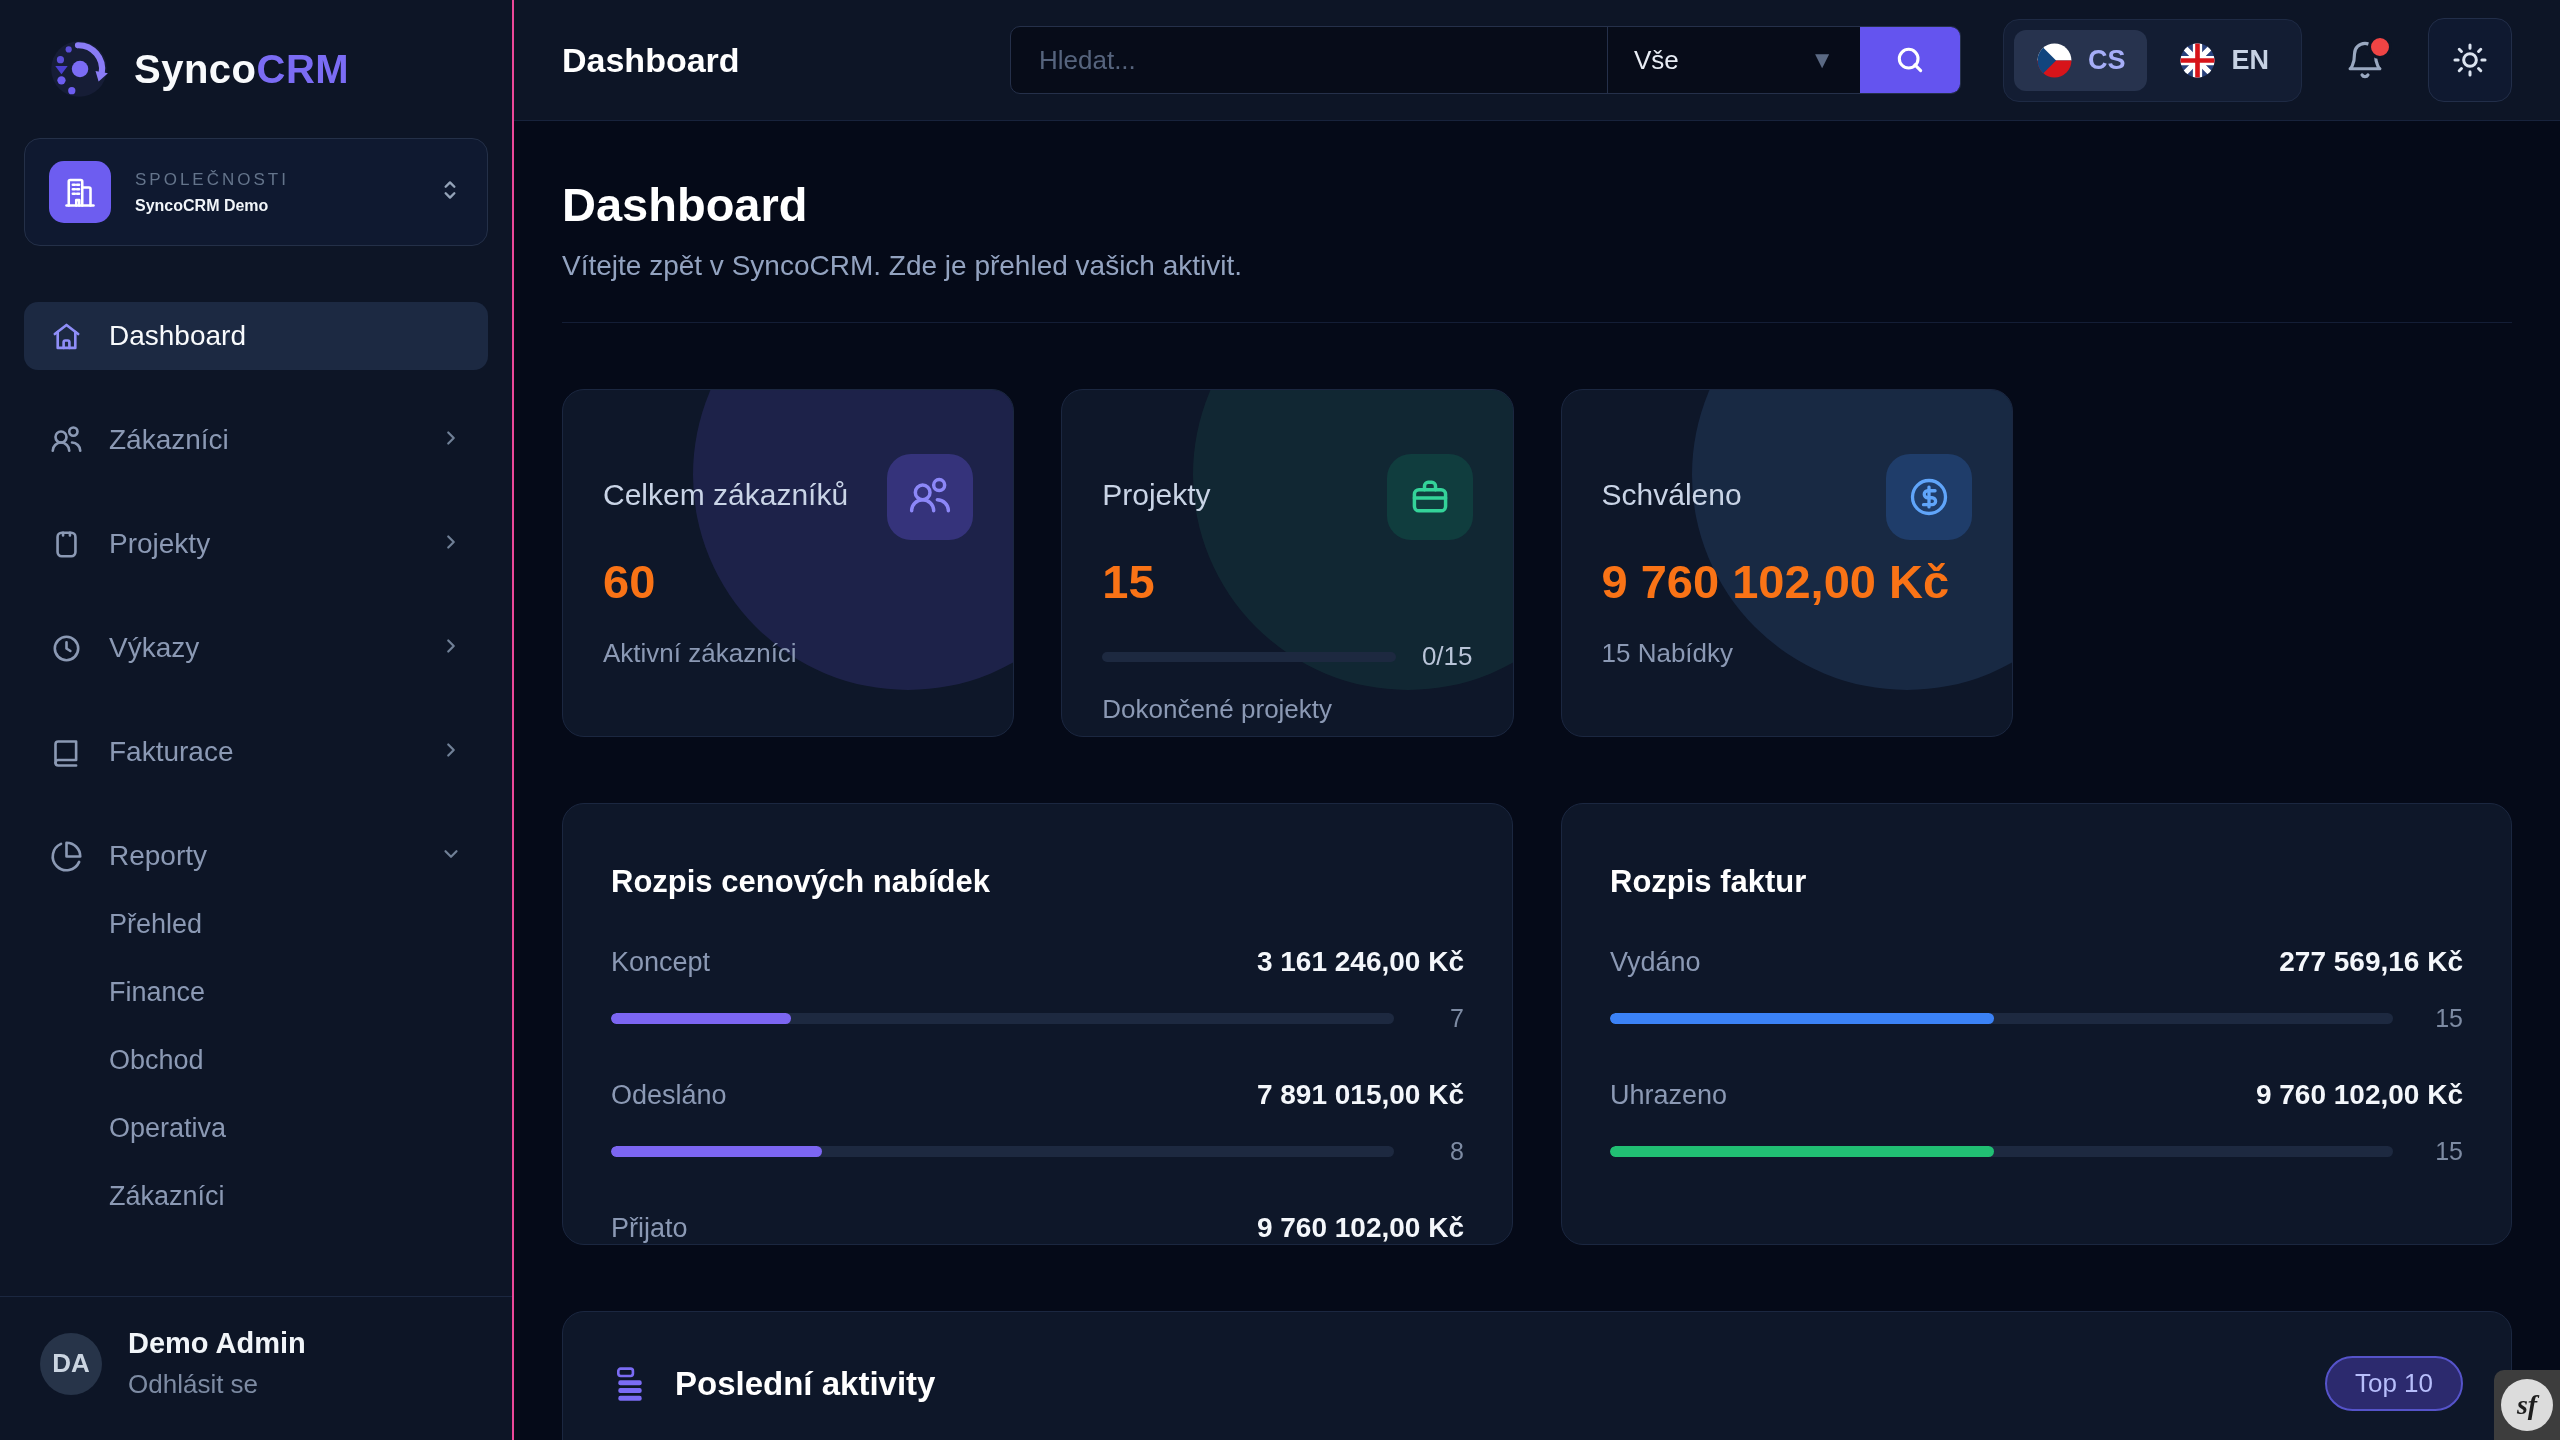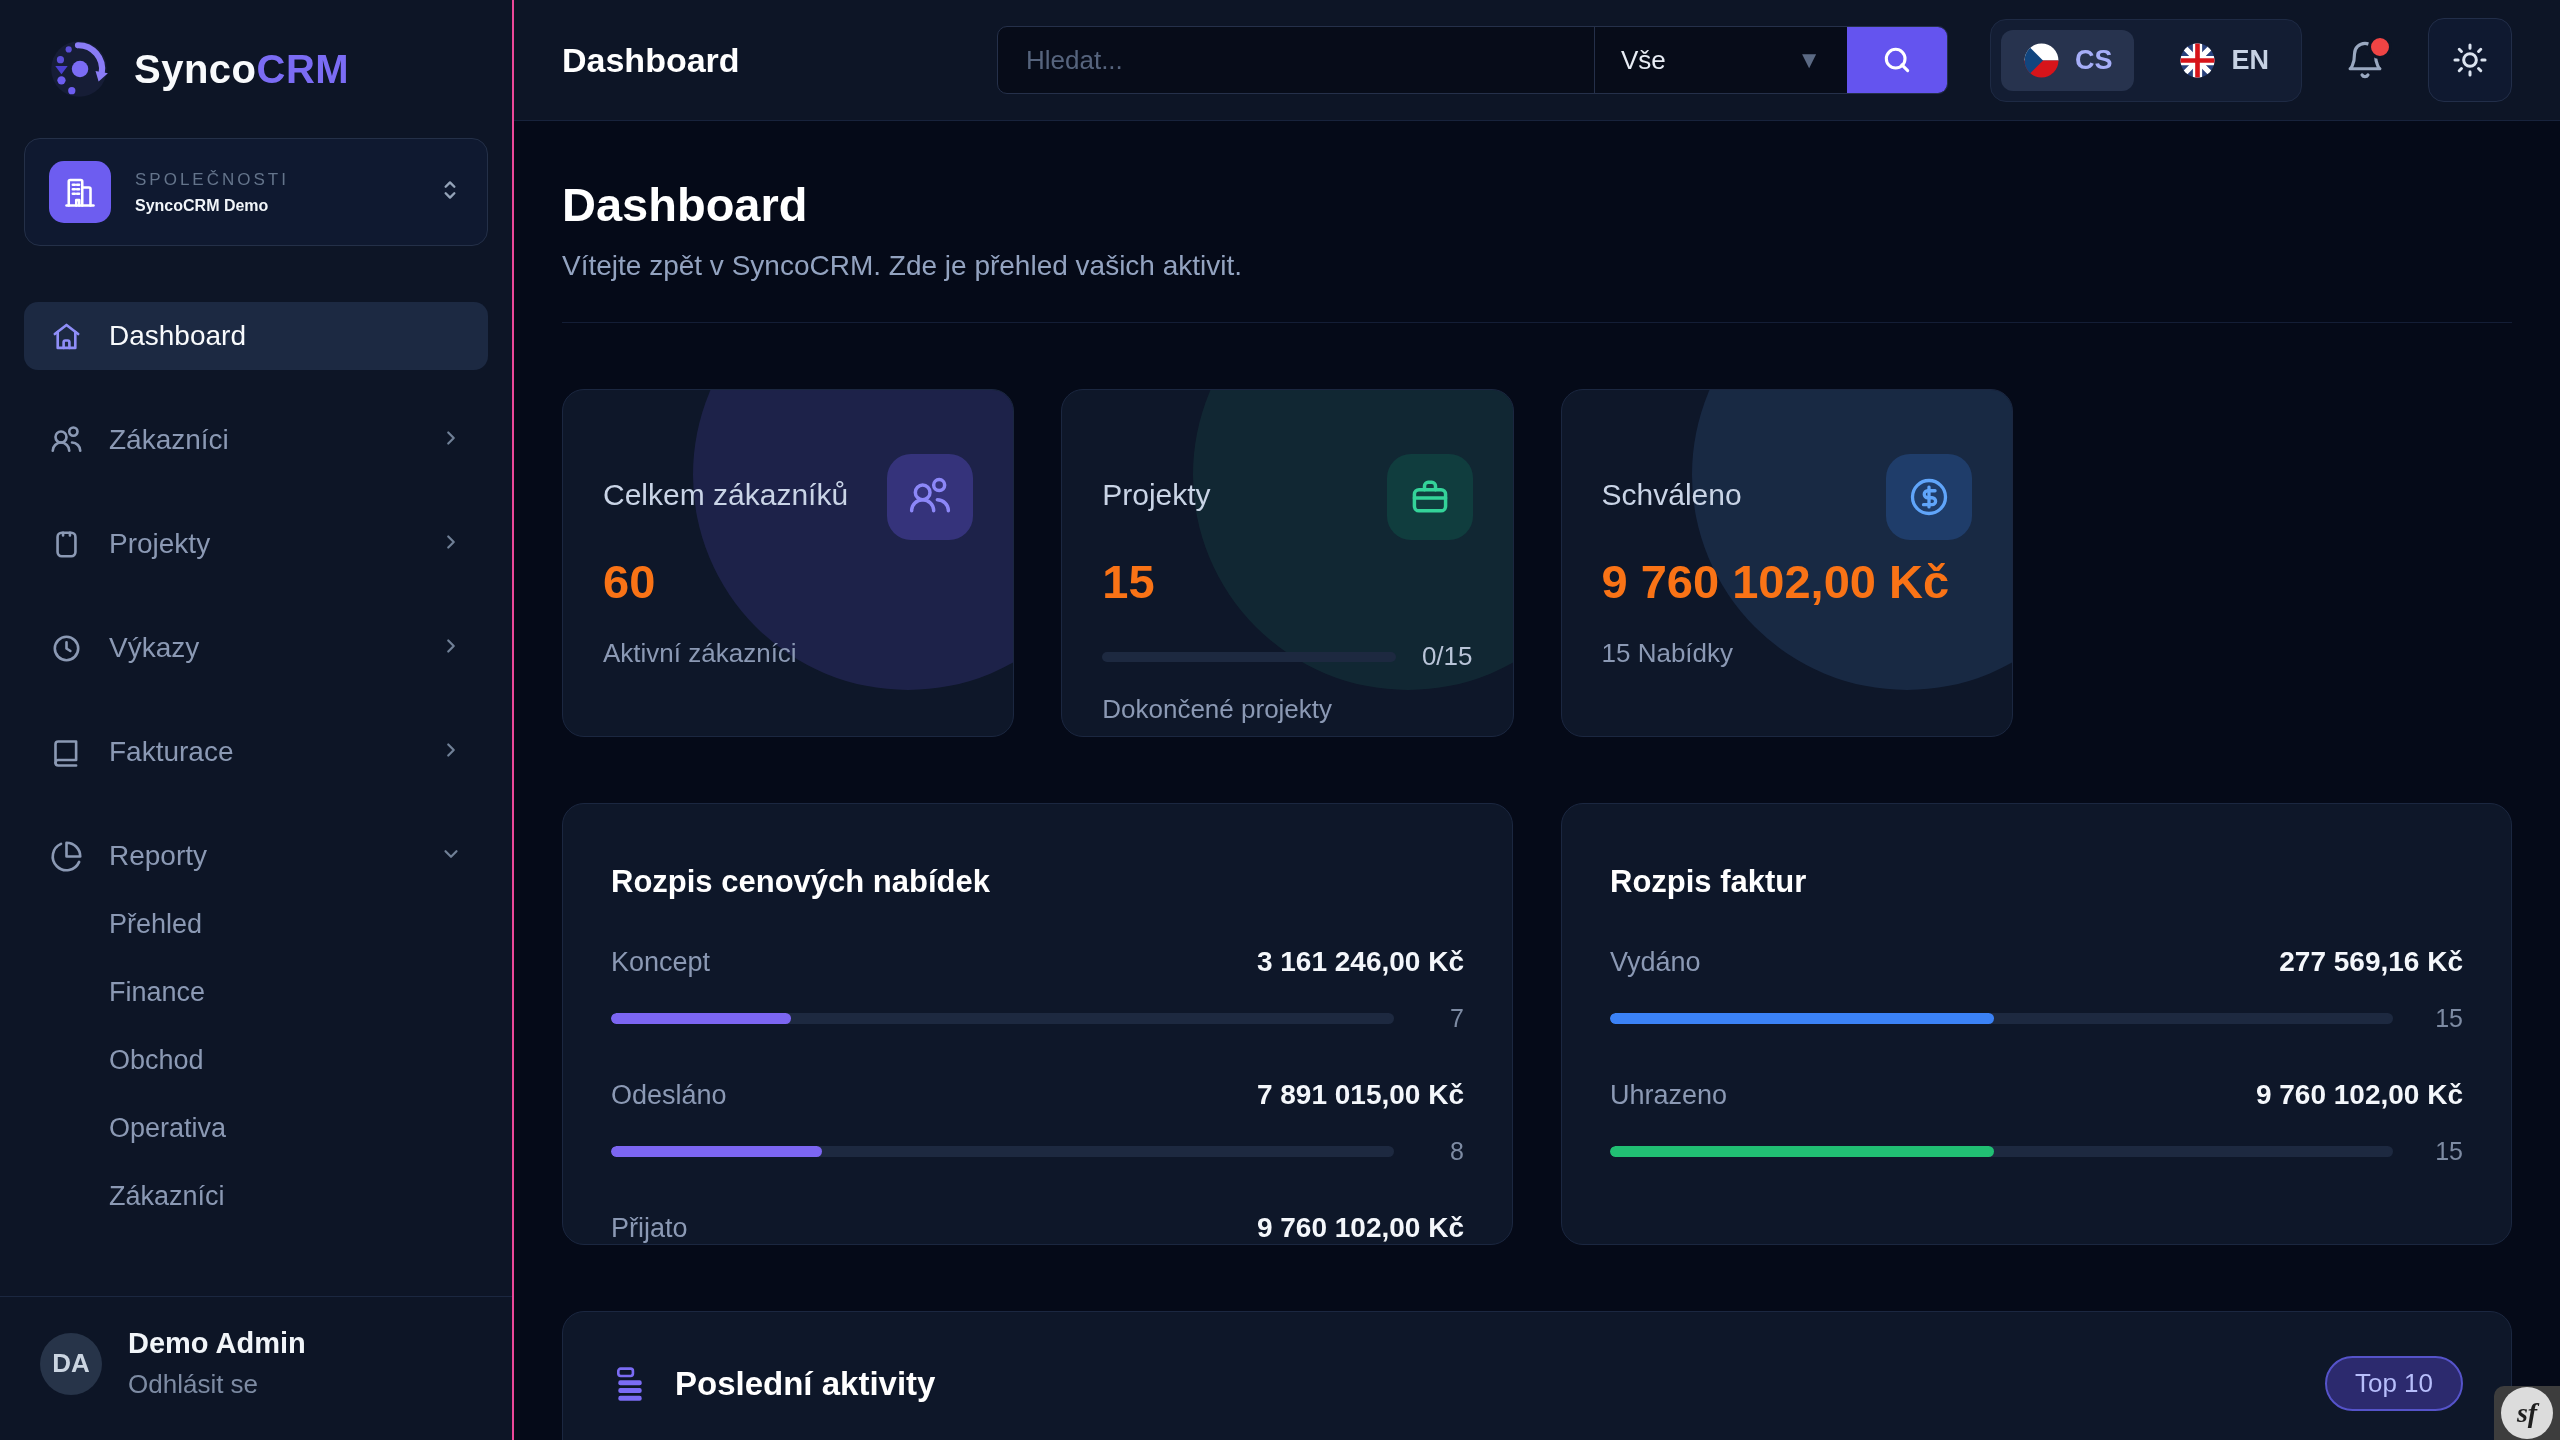--- a/index.html
+++ b/index.html
@@ -48,21 +48,21 @@
   .header-title{font-size:34px;font-weight:bold;color:#ffffff;margin-right:auto}
 
   .search{display:flex;height:66px;border-radius:10px;border:1px solid #25304a;background:#070c19;overflow:hidden}
   .search-input{width:540px;background:transparent;border:none;outline:none;color:#e2e8f0;font-size:26px;padding:0 28px;font-family:inherit}
   .search-input::placeholder{color:#56647d}
   .search-filter{width:200px;display:flex;align-items:center;justify-content:space-between;padding:0 26px;border-left:1px solid #25304a;font-size:26px;color:#e8edf5;cursor:pointer}
   .search-filter .tri{color:#5b6a84;font-size:24px}
   .search-btn{width:100px;background:#6454ef;border:none;display:flex;align-items:center;justify-content:center;cursor:pointer}
   .search-btn svg{width:32px;height:32px;color:#fff}
 
-  .langs{display:flex;align-items:center;gap:23px;background:#131d33;border:1px solid #1e2a44;border-radius:16px;padding:10px}
+  .langs{display:flex;align-items:center;gap:10px;background:#131d33;border:1px solid #1e2a44;border-radius:16px;padding:10px}
   .lang{display:flex;align-items:center;gap:15px;padding:12px 22px;border-radius:12px;font-size:27px;font-weight:bold;color:#c7d2e4;cursor:pointer;background:transparent;border:none;font-family:inherit}
   .lang.active{background:#27334e;color:#a6aef8}
   .flag{width:37px;height:37px;border-radius:50%;display:block;flex:none}
 
   .bell{position:relative;color:#9aa8c0;cursor:pointer;background:none;border:none;padding:0}
   .bell svg{width:42px;height:42px;display:block}
   .bell-dot{position:absolute;top:-4px;right:-6px;width:18px;height:18px;border-radius:50%;background:#ef4444;border:3px solid #0d1526}
 
   .theme-btn{width:84px;height:84px;border-radius:16px;border:1px solid #222e49;background:#0f1930;display:flex;align-items:center;justify-content:center;cursor:pointer;color:#dbe3ef}
   .theme-btn svg{width:38px;height:38px}
@@ -111,21 +111,21 @@
   .bk-fill{height:100%;border-radius:6px}
   .bk-count{font-size:25px;color:#7d8ba3;min-width:40px;text-align:right}
 
   .act-card{margin-top:66px;min-height:230px;padding:44px 48px}
   .act-head{display:flex;align-items:center;gap:26px}
   .act-icon{color:#7b6cf4;display:flex}
   .act-icon svg{width:38px;height:38px}
   .act-title{font-size:33px;font-weight:bold;color:#ffffff}
   .badge{margin-left:auto;background:#2c2a6e;border:2px solid #5553c9;color:#b7befb;border-radius:999px;padding:10px 28px;font-size:26px}
 
-  .sf{position:fixed;right:0;bottom:0;width:66px;height:54px;background:#3d3d3d;display:flex;align-items:center;justify-content:center;border-top-left-radius:10px;cursor:pointer;z-index:50}
+  .sf{position:fixed;right:0;bottom:0;width:66px;height:70px;background:#3d3d3d;display:flex;align-items:center;justify-content:center;border-top-left-radius:10px;cursor:pointer;z-index:50}
   .sf-circle{width:52px;height:52px;border-radius:50%;background:#dcdcdc;color:#1e1e1e;display:flex;align-items:center;justify-content:center;font-family:"Liberation Serif","DejaVu Serif",serif;font-style:italic;font-weight:bold;font-size:28px}
 </style>
 </head>
 <body>
 
 <div class="app">
 
   <aside class="sidebar">
 
     <div class="logo">

